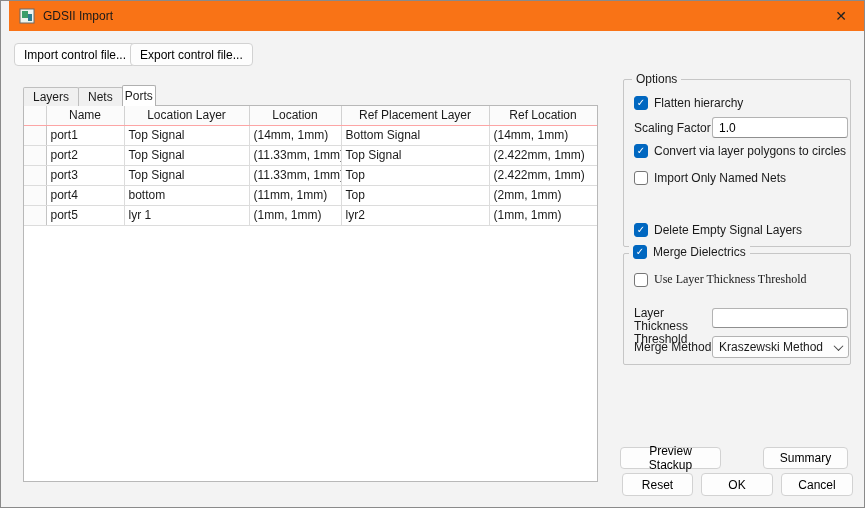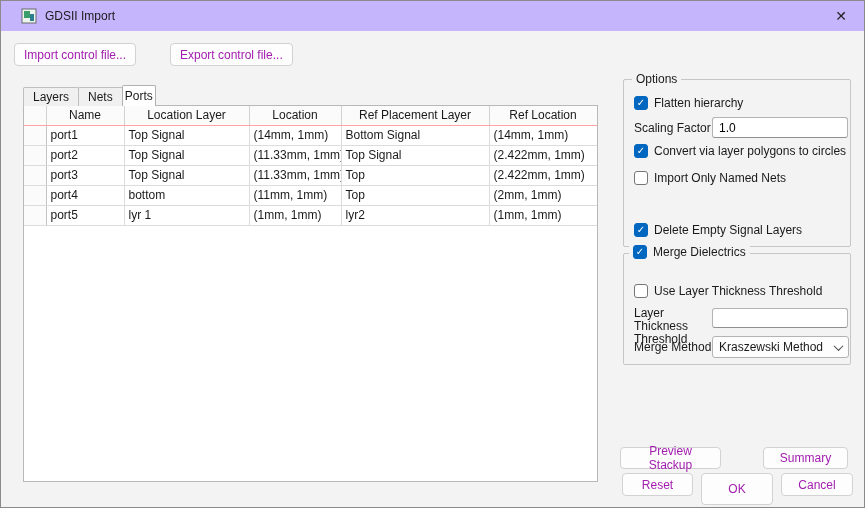--- a/index.html
+++ b/index.html
@@ -1,29 +1,29 @@
 <!DOCTYPE html>
 <html><head>
 <meta charset="utf-8">
 <style>
   * { margin:0; padding:0; box-sizing:border-box; }
   html,body { background:#e8e8e8; }
   body { font-family:"Liberation Sans", sans-serif; font-size:12px; color:#1a1a1a; }
   .window { position:relative; width:865px; height:508px; background:#f3f3f3; border:1px solid #8a8a8a; overflow:hidden; }
 
   
-  .titlebar { position:absolute; left:0; top:0; right:0; height:30px; background:#c4b5fd; display:flex; align-items:center;padding-left:10px; }
+  .titlebar { position:absolute; left:8px; top:0; right:0; height:30px; background:#f97316; display:flex; align-items:center; }
   .titlebar .appicon { margin-left:10px; width:16px; height:16px; }
   .titlebar .title { margin-left:8px; font-size:12px; }
   .closebtn { position:absolute; right:0; top:0; width:46px; height:30px; display:flex; align-items:center; justify-content:center; font-size:14px; color:#222; cursor:default; }
 
   
-  .btn { position:absolute; background:#fdfdfd; border:1px solid #d2d2d2; border-radius:4px; font:inherit; color:#a21caf; display:flex; align-items:center; justify-content:center; padding:0 9px; cursor:default; }
+  .btn { position:absolute; background:#fdfdfd; border:1px solid #d2d2d2; border-radius:4px; font:inherit; color:#000000; display:flex; align-items:center; justify-content:center; padding:0 9px; cursor:default; }
   #btn-import { left:13px; top:42px; height:23px; }
-  #btn-export { left:129px; top:42px; height:23px;margin-left:40px; }
+  #btn-export { left:129px; top:42px; height:23px; }
 
   
   .tabs { position:absolute; left:22px; top:84px; height:21px; display:flex; align-items:flex-end; z-index:3; }
   .tab { height:19px; padding:2px 9px 0; background:#f0f0f0; border:1px solid #bfbfbf; border-bottom:none; margin-right:-1px; border-radius:2px 2px 0 0; }
   .tab.active { height:21px; padding:3px 2px 0; background:#fff; border-color:#b0b0b0; position:relative; z-index:4; }
 
   
   .table-wrap { position:absolute; left:22px; top:104px; width:575px; height:377px; background:#fff; border:1px solid #b8b8b8; overflow:hidden; z-index:2; }
   table { border-collapse:collapse; width:573px; table-layout:fixed; }
   th { background:#fbfbfb; border-right:1px solid #d2d2d2; border-bottom:1px solid #fca5a5; height:19px; font-weight:400; text-align:center; overflow:hidden; white-space:nowrap; }
@@ -45,21 +45,21 @@
   .flabel { position:absolute; }
   .txt { position:absolute; background:#fff; border:1px solid #b3b3b3; border-bottom-color:#8f8f8f; border-radius:3px; font:inherit; padding:1px 6px; outline:none; }
   .dropdown { position:absolute; background:#fdfdfd; border:1px solid #b3b3b3; border-radius:3px; display:flex; align-items:center; padding:8px 6px; cursor:default; }
   .dropdown .dd-text { flex:1; overflow:hidden; white-space:nowrap; }
   .chev { width:7px; height:7px; border-right:1.4px solid #444; border-bottom:1.4px solid #444; transform:rotate(45deg) translate(-1px,-1px); margin-left:4px; flex:0 0 auto; }
 
   
   #btn-preview { left:619px; top:446px; width:101px; height:22px; }
   #btn-summary { left:762px; top:446px; width:85px; height:22px; }
   #btn-reset   { left:621px; top:472px; width:71px; height:23px; }
-  #btn-ok      { left:700px; top:472px; width:72px; height:32px; }
+  #btn-ok      { left:700px; top:472px; width:72px; height:23px; }
   #btn-cancel  { left:780px; top:472px; width:72px; height:23px; }
 </style>
 </head>
 <body>
 
 <div class="window">
 
   <div class="titlebar">
     <svg class="appicon" viewBox="0 0 16 16">
       <rect x="1" y="1" width="14" height="14" fill="#eef4ee" stroke="#6a6a6a"></rect>
@@ -170,21 +170,21 @@
       <span>Delete Empty Signal Layers</span>
     </label>
   </div>
 
   <div class="group" id="group-merge">
     <label class="group-label-check">
       <span class="cb on">✓</span>
       <span>Merge Dielectrics</span>
     </label>
 
-    <label class="cbrow" style="left:10px; top:30px;">
+    <label class="cbrow" style="left:10px; top:18px;font-family:Liberation Serif, serif;">
       <span class="cb"></span>
       <span>Use Layer Thickness Threshold</span>
     </label>
 
     <span class="flabel" style="left:10px; top:53px; width:80px; line-height:13px;">Layer Thickness Threshold</span>
     <input class="txt" style="left: 88px; top: 54px; width: 136px; height: 20px;" value="">
 
     <span class="flabel" style="left:10px; top:86px;">Merge Method</span>
     <div class="dropdown" style="left:88px; top:82px; width:137px; height:22px;">
       <span class="dd-text">Kraszewski Method</span>

